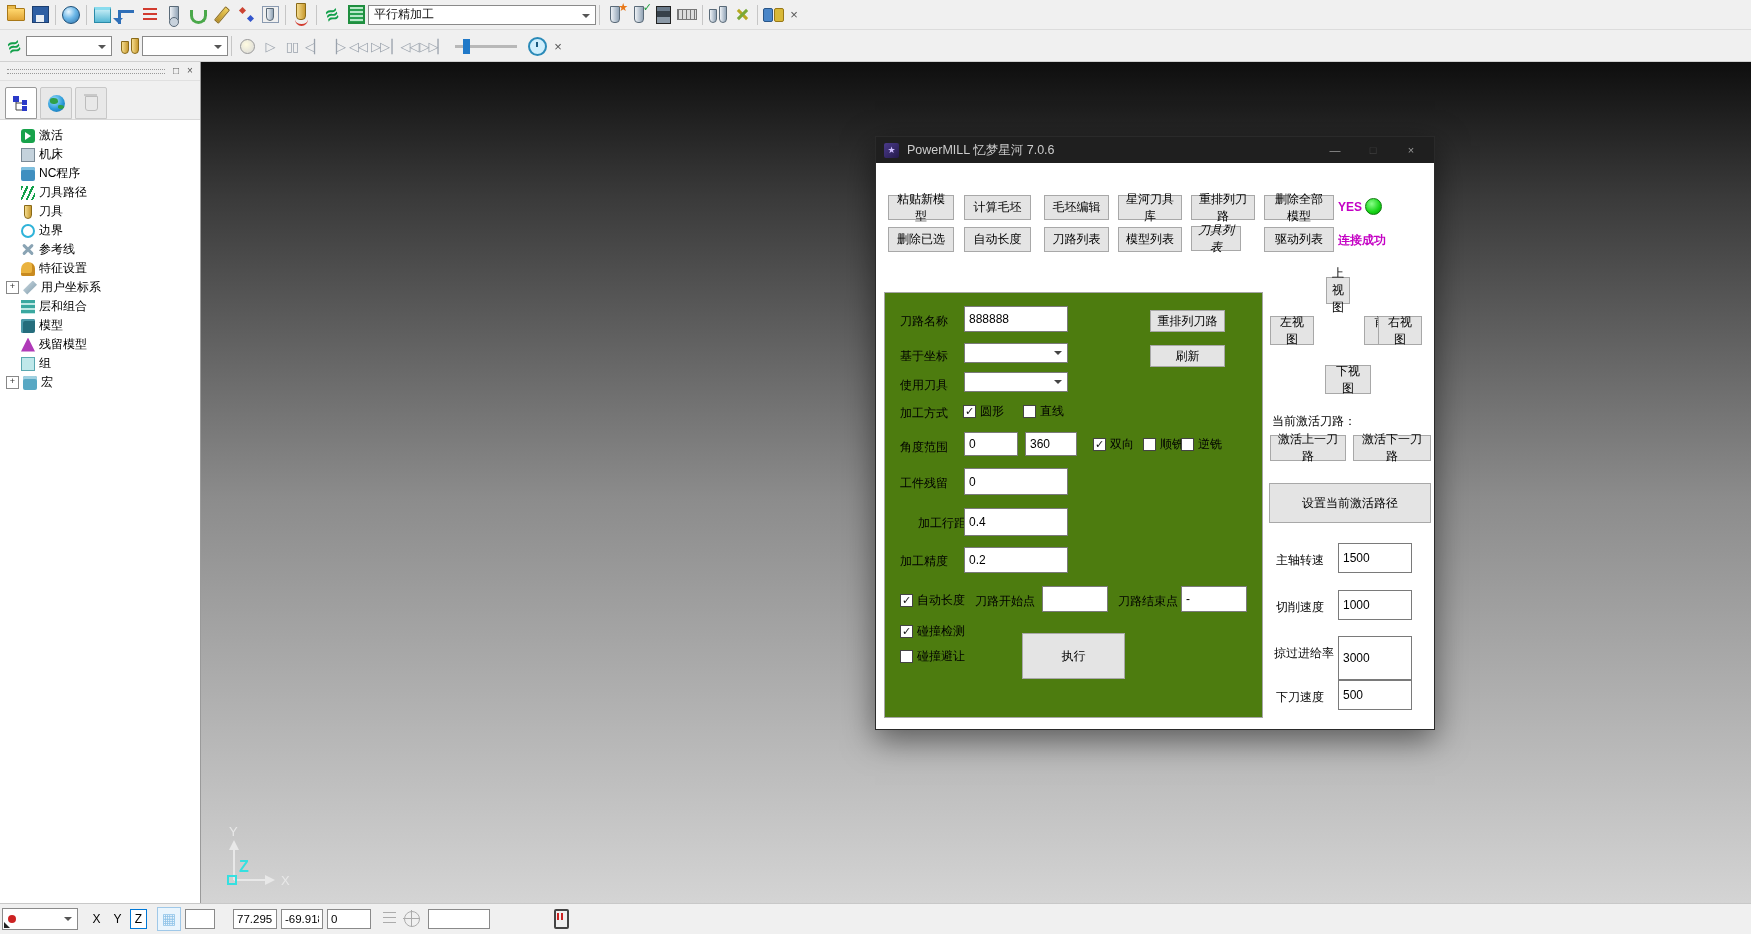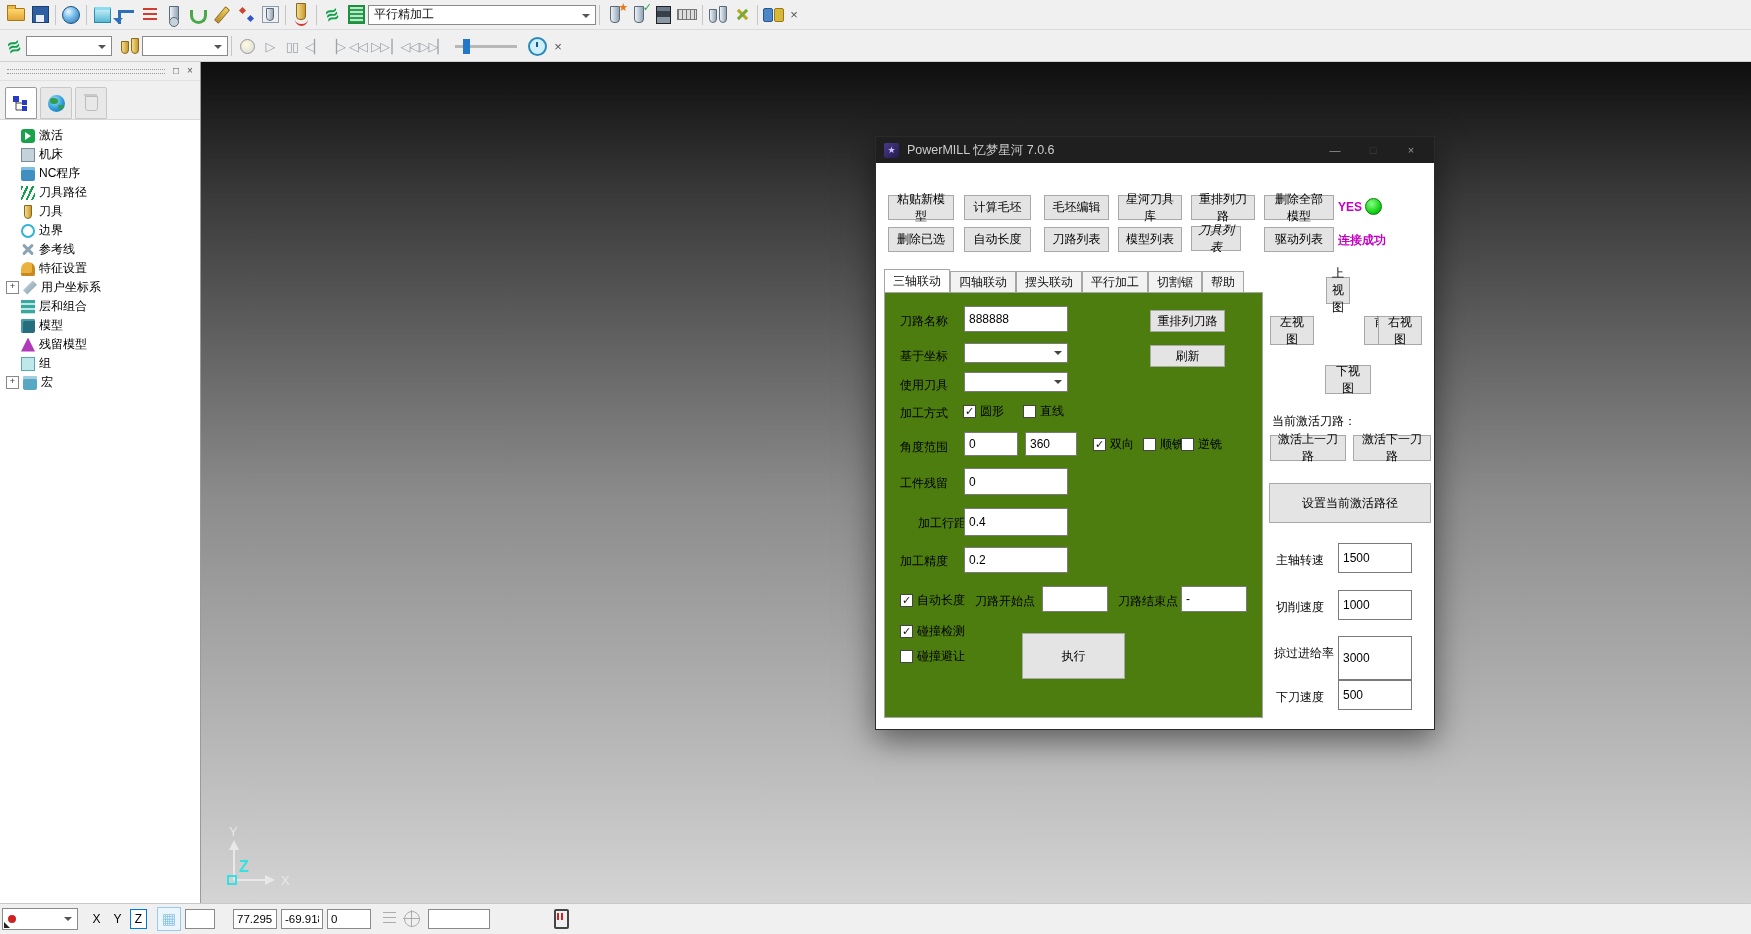--- a/index.html
+++ b/index.html
@@ -390,28 +390,20 @@
     <span class="abs okdot" style="left:489px;top:61px;"></span>
 
     <button class="abtn" style="left:12px;top:90px;width:66px;">删除已选</button>
     <button class="abtn" style="left:88px;top:90px;width:67px;">自动长度</button>
     <button class="abtn" style="left:168px;top:90px;width:65px;">刀路列表</button>
     <button class="abtn" style="left:242px;top:90px;width:64px;">模型列表</button>
     <button class="abtn" style="left:315px;top:89px;width:50px;font-style:italic;">刀具列表</button>
     <button class="abtn" style="left:388px;top:90px;width:70px;">驱动列表</button>
     <span class="abs magenta" style="left:462px;top:95px;">连接成功</span>
 
-    <div class="abs" style="left:8px;top:134px;display:flex;align-items:flex-end;">
-      <span class="dtab active">三轴联动</span>
-      <span class="dtab">四轴联动</span>
-      <span class="dtab">摆头联动</span>
-      <span class="dtab">平行加工</span>
-      <span class="dtab">切割锯</span>
-      <span class="dtab">帮助</span>
-    </div>
 
     <div id="tabpanel">
       <span class="flabel" style="left:15px;top:20px;">刀路名称</span>
       <input class="tin" style="left: 79px; top: 13px; width: 104px; height: 26px;" value="888888">
       <button class="abtn" style="left:265px;top:17px;width:75px;height:22px;">重排列刀路</button>
 
       <span class="flabel" style="left:15px;top:55px;">基于坐标</span>
       <span class="dcombo" style="left:79px;top:50px;width:104px;height:20px;"><span></span></span>
       <button class="abtn" style="left:265px;top:52px;width:75px;height:22px;">刷新</button>
 

